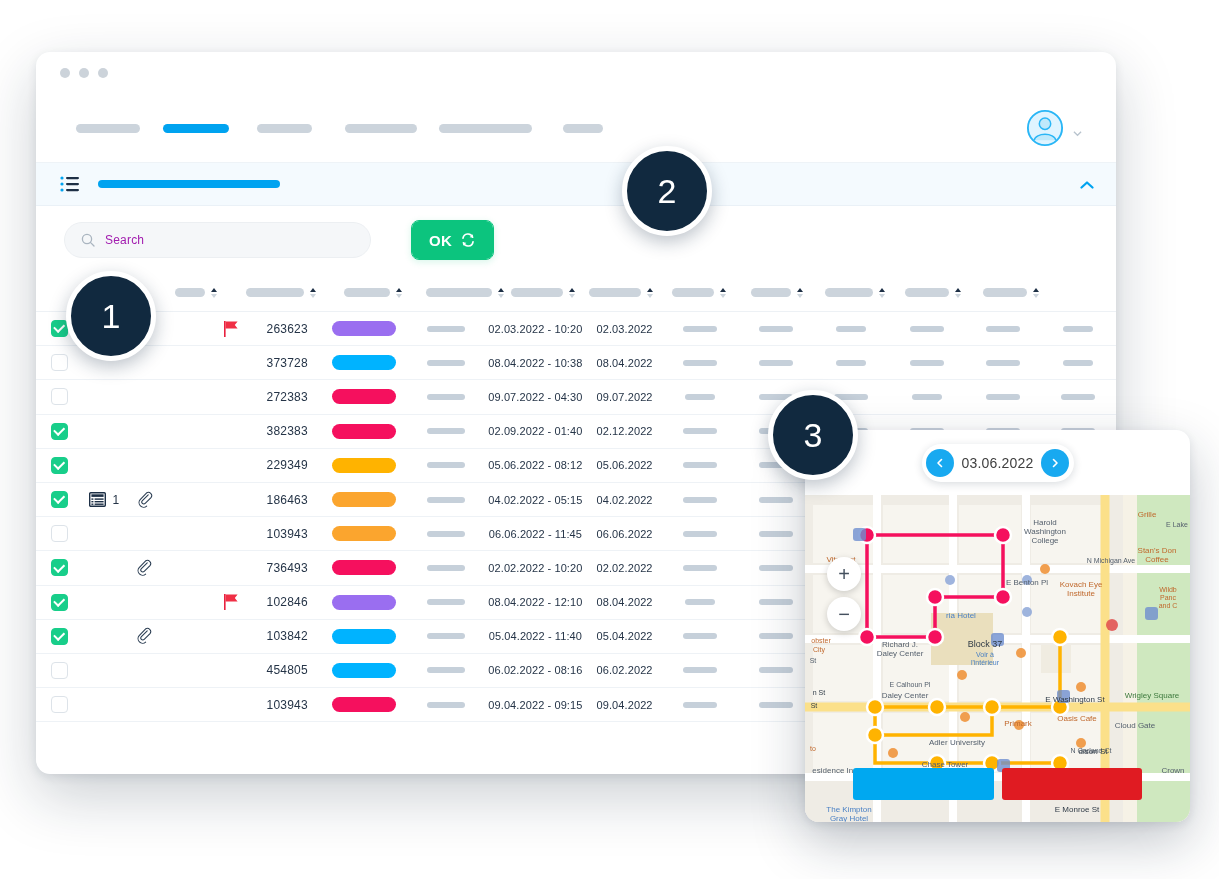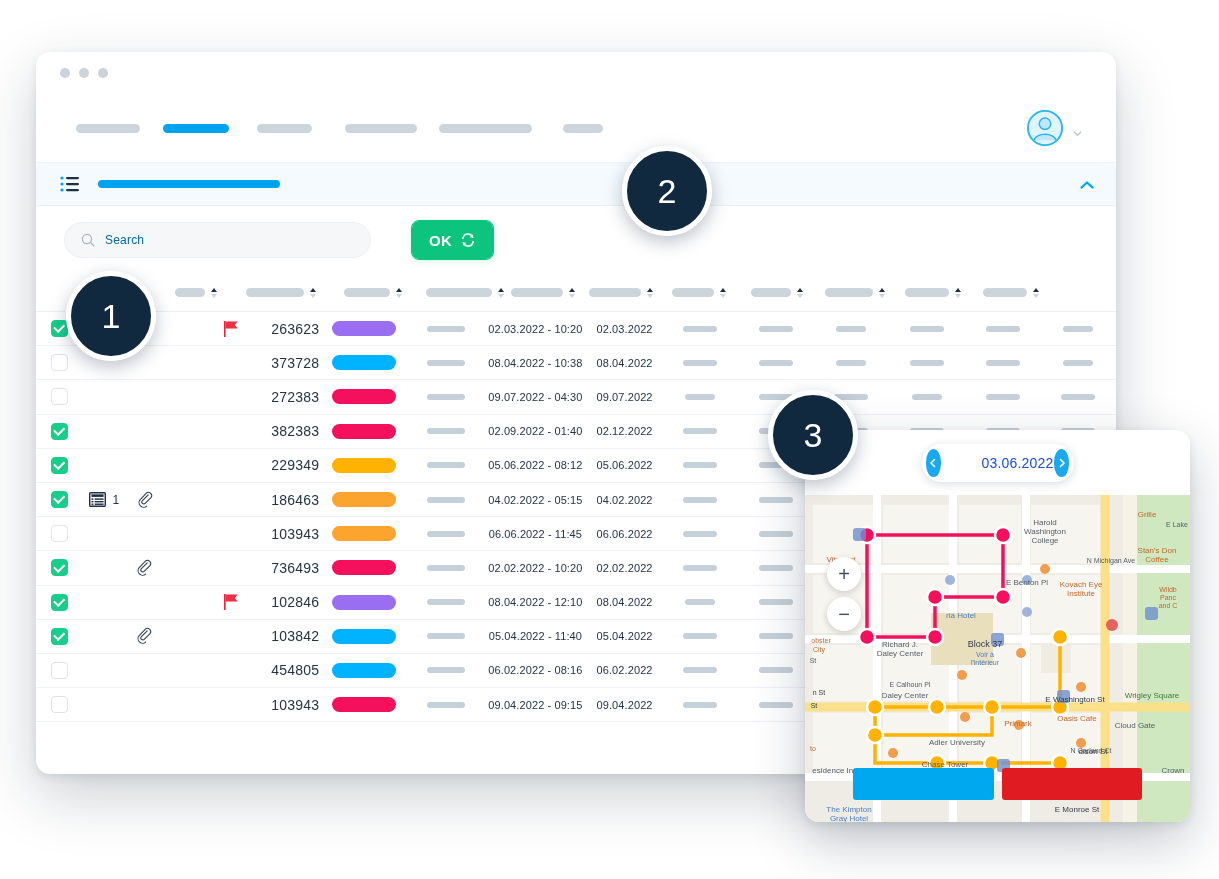--- a/index.html
+++ b/index.html
@@ -48,21 +48,21 @@
   .tabstrip .spacer { flex: 1; }
 
   
   .toolbar { height: 68px; display: flex; align-items: center; padding: 0 28px; gap: 40px; }
   .search {
     width: 307px; height: 36px; border-radius: 18px;
     background: #f5f7f9; border: 1px solid #eceff2;
     display: flex; align-items: center; padding: 0 16px; gap: 10px;
   }
   .search-icon { width: 14px; height: 14px; flex: none; }
-  .search-text { font-size: 12px; color: #0369a1; letter-spacing: .2px; }
+  .search-text { font-size: 12px; color: #a21caf; letter-spacing: .2px; }
 
   .scheduler {
     height: 40px; display: flex; align-items: stretch;
     border: 1.6px solid #0cc47e; border-radius: 8px; overflow: hidden;
     box-shadow: 0 2px 7px rgba(12,196,126,.16);
   }
   .sched-label {
     background: #ffffff; color: #0cc47e;
     font-size: 15px; font-weight: bold; letter-spacing: .45px;
     display: flex; align-items: center; padding: 0 20px;
@@ -91,21 +91,21 @@
     height: 34.2px; display: flex; align-items: center;
     border-bottom: 1px solid #eef2f6; position: relative;
   }
   .cb-cell { width: 48px; display: flex; justify-content: center; align-items: center; }
   .cb { width: 17px; height: 17px; border-radius: 4px; border: 1.6px solid #dde3e9; background: #fff; display: flex; align-items: center; justify-content: center; }
   .cb.on { background: #18ce8a; border-color: #18ce8a; }
   .cb.on::after { content: ""; width: 8px; height: 4.5px; border-left: 2px solid #fff; border-bottom: 2px solid #fff; transform: rotate(-45deg) translate(1px,-1px); }
 
   .icon-cell { width: 130px; display: flex; align-items: center; gap: 7px; padding-left: 6px; }
   .flag-cell { width: 48px; display: flex; justify-content: center; }
-  .id-cell { width: 66px; text-align: right; font-size: 14px; color: #253447; letter-spacing: .2px; }
+  .id-cell { width: 66px; text-align: center; font-size: 12px; color: #253447; letter-spacing: .2px; }
   .status-cell { width: 92px; display: flex; justify-content: center; }
   .status-pill { width: 64px; height: 15px; border-radius: 8px; }
   .bar-cell { width: 78px; display: flex; justify-content: center; }
   .ph-bar { height: 6px; border-radius: 3px; background: #c6d0da; }
   .dt-cell { width: 106px; font-size: 11px; color: #253447; text-align: center; letter-spacing: .1px; }
   .d-cell { width: 78px; font-size: 11px; color: #253447; text-align: center; letter-spacing: .1px; }
 
   .clip-icon { width: 18px; height: 18px; }
   .note-icon { width: 17px; height: 15px; }
   .note-count { font-size: 12px; color: #253447; }
@@ -120,21 +120,21 @@
     overflow: hidden;
   }
   .datebar-wrap { height: 65px; display: flex; align-items: center; justify-content: center; }
   .datebar {
     height: 38px; width: 152px; border-radius: 19px; background: #fff;
     box-shadow: 0 2px 9px rgba(20,35,55,.16);
     display: flex; align-items: center; justify-content: space-between; padding: 0 4px;
   }
   .navbtn { width: 28px; height: 28px; border-radius: 50%; background: #18a9f0; display: flex; align-items: center; justify-content: center; }
   .navbtn svg { width: 10px; height: 10px; }
-  .datetext { font-size: 14px; color: #1d4ed8; letter-spacing: .2px; padding-left: 40px; }
+  .datetext { font-size: 14px; color: #404040; letter-spacing: .2px; }
 
   .mapview { position: relative; height: 327px; background: #eeece6; overflow: hidden; }
 
   .zoomctrl { position: absolute; left: 22px; top: 62px; display: flex; flex-direction: column; gap: 6px; z-index: 6; }
   .zoombtn { width: 34px; height: 34px; border-radius: 50%; background: #fff; box-shadow: 0 2px 7px rgba(0,0,0,.18); display:flex; align-items:center; justify-content:center; color:#44505e; font-size:20px; line-height:1; }
 
   .legendbar { position: absolute; bottom: 22px; left: 0; width: 100%; display: flex; gap: 8px; padding: 0 48px; z-index: 6; }
   .legend-chip { height: 32px; border-radius: 3px; flex: 1; }
 
   

